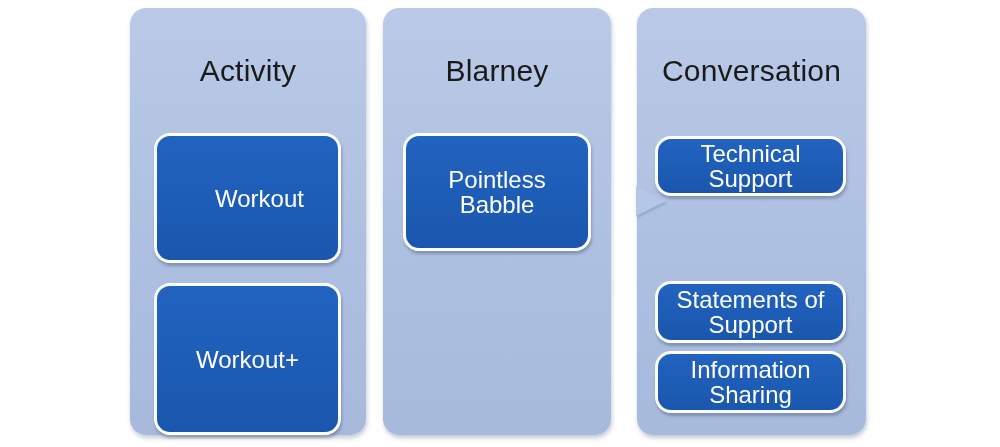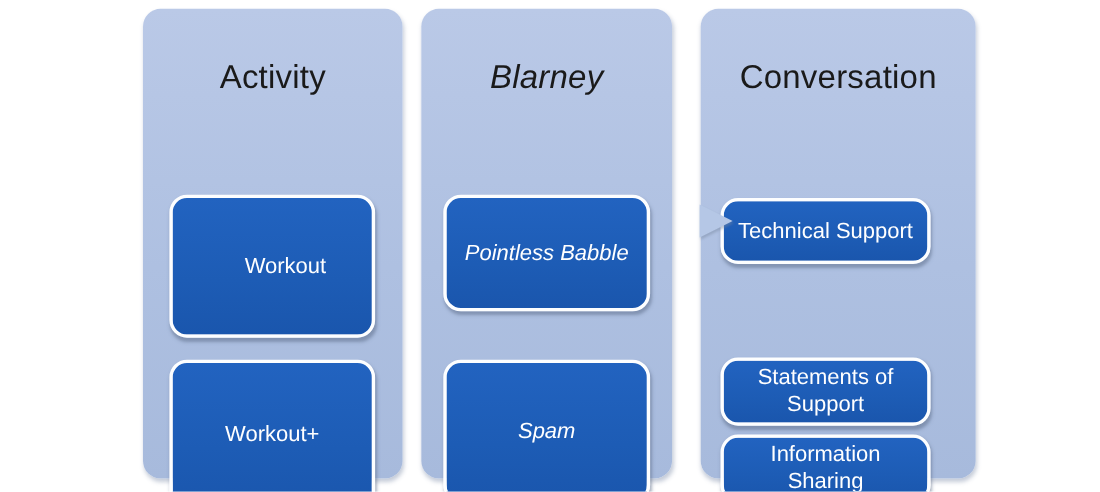--- a/index.html
+++ b/index.html
@@ -17,22 +17,22 @@
   }
   .column {
     position: absolute;
     top: 8px;
     height: 427px;
     border-radius: 16px;
     background: linear-gradient(180deg, #bac9e7 0%, #aec0e1 55%, #a7badc 100%);
     box-shadow: 1px 3px 4px rgba(125, 140, 168, 0.45);
   }
   .col-0 { left: 130px; width: 236px; }
-  .col-1 { left: 383px; width: 228px; font-style: italic; }
-  .col-2 { left: 637px; width: 229px; padding-left: 21px; }
+  .col-1 { left: 383px; width: 228px; }
+  .col-2 { left: 637px; width: 229px; }
 
   .column-title {
     position: absolute;
     top: 44px;
     left: 0;
     width: 100%;
     margin: 0;
     text-align: center;
     font-size: 30px;
     line-height: 38px;
@@ -46,24 +46,23 @@
     box-sizing: border-box;
     border: 3px solid #fdfeff;
     border-radius: 16px;
     background: linear-gradient(180deg, #2263c0 0%, #1d5cb5 60%, #1a56ad 100%);
     box-shadow: 1px 3px 3px rgba(88, 104, 132, 0.5);
     color: #ffffff;
     display: flex;
     align-items: center;
     justify-content: center;
     text-align: center;
-    font-size: 20px;
+    font-size: 24px;
     line-height: 25px;
     padding: 2px 8px;
-    margin-top: 44px;
   }
   .col-0 .box { left: 24px;  width: 187px; }
   .col-1 .box { left: 20px;  width: 188px; }
   .col-2 .box { left: 18px;  width: 191px; }
 
   .arrow-right {
     position: absolute;
     left: 636px;
     top: 186px;
     width: 0;
@@ -79,32 +78,29 @@
 </head>
 <body>
 
 <div class="canvas">
 
   <section class="column col-0">
     <h2 class="column-title">Activity</h2>
     <div class="box" style="top:125px;height:130px;padding-left:32px;">
       <span class="box-label">Workout</span>
     </div>
-    <div class="box" style="top:275px;height:136px;align-items:center;">
+    <div class="box" style="top:275px;height:152px;align-items:center;">
       <span class="box-label">Workout+</span>
     </div>
   </section>
 
   <section class="column col-1">
     <h2 class="column-title">Blarney</h2>
-    <div class="box" style="top:125px;height:106px;">
+    <div class="box" style="top:125px;height:118px;">
       <span class="box-label">Pointless Babble</span>
-    </div>
-    <div class="box" style="top:275px;height:130px;">
-      <span class="box-label">Spam</span>
     </div>
   </section>
 
   <section class="column col-2">
     <h2 class="column-title">Conversation</h2>
     <div class="box" style="top:128px;height:60px;">
       <span class="box-label">Technical Support</span>
     </div>
     <div class="box" style="top:343px;height:62px;">
       <span class="box-label">Information Sharing</span>

